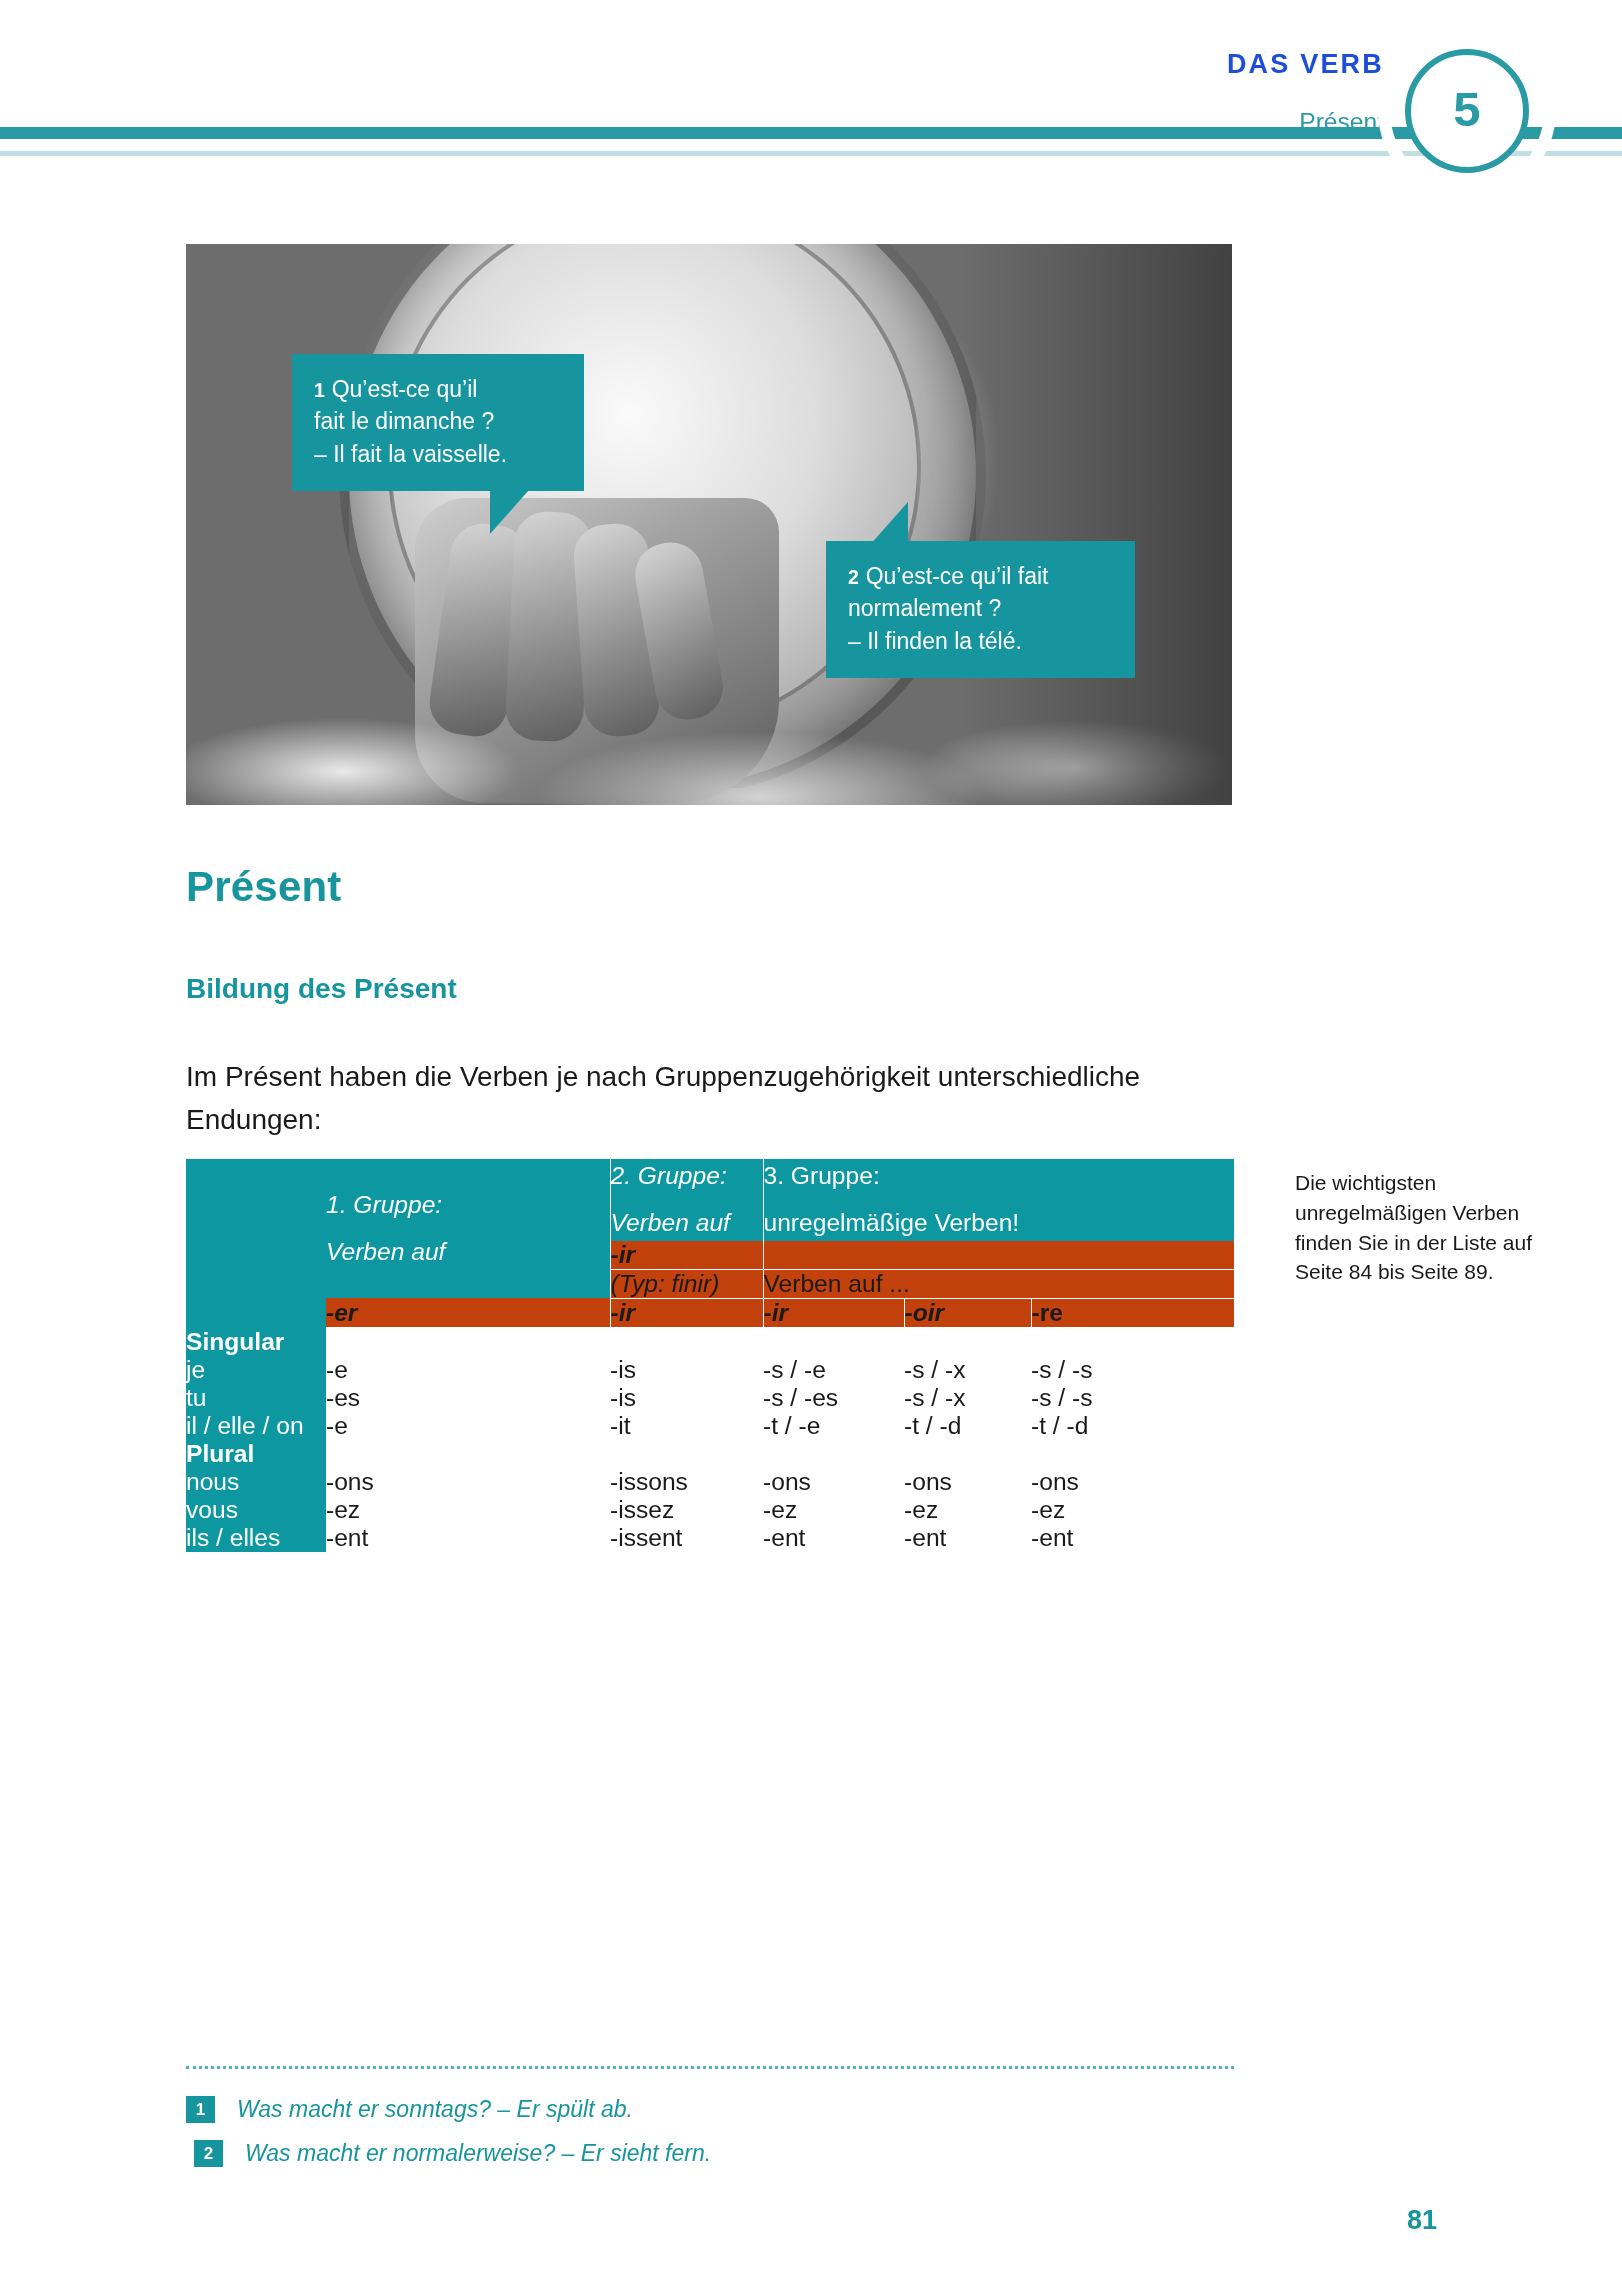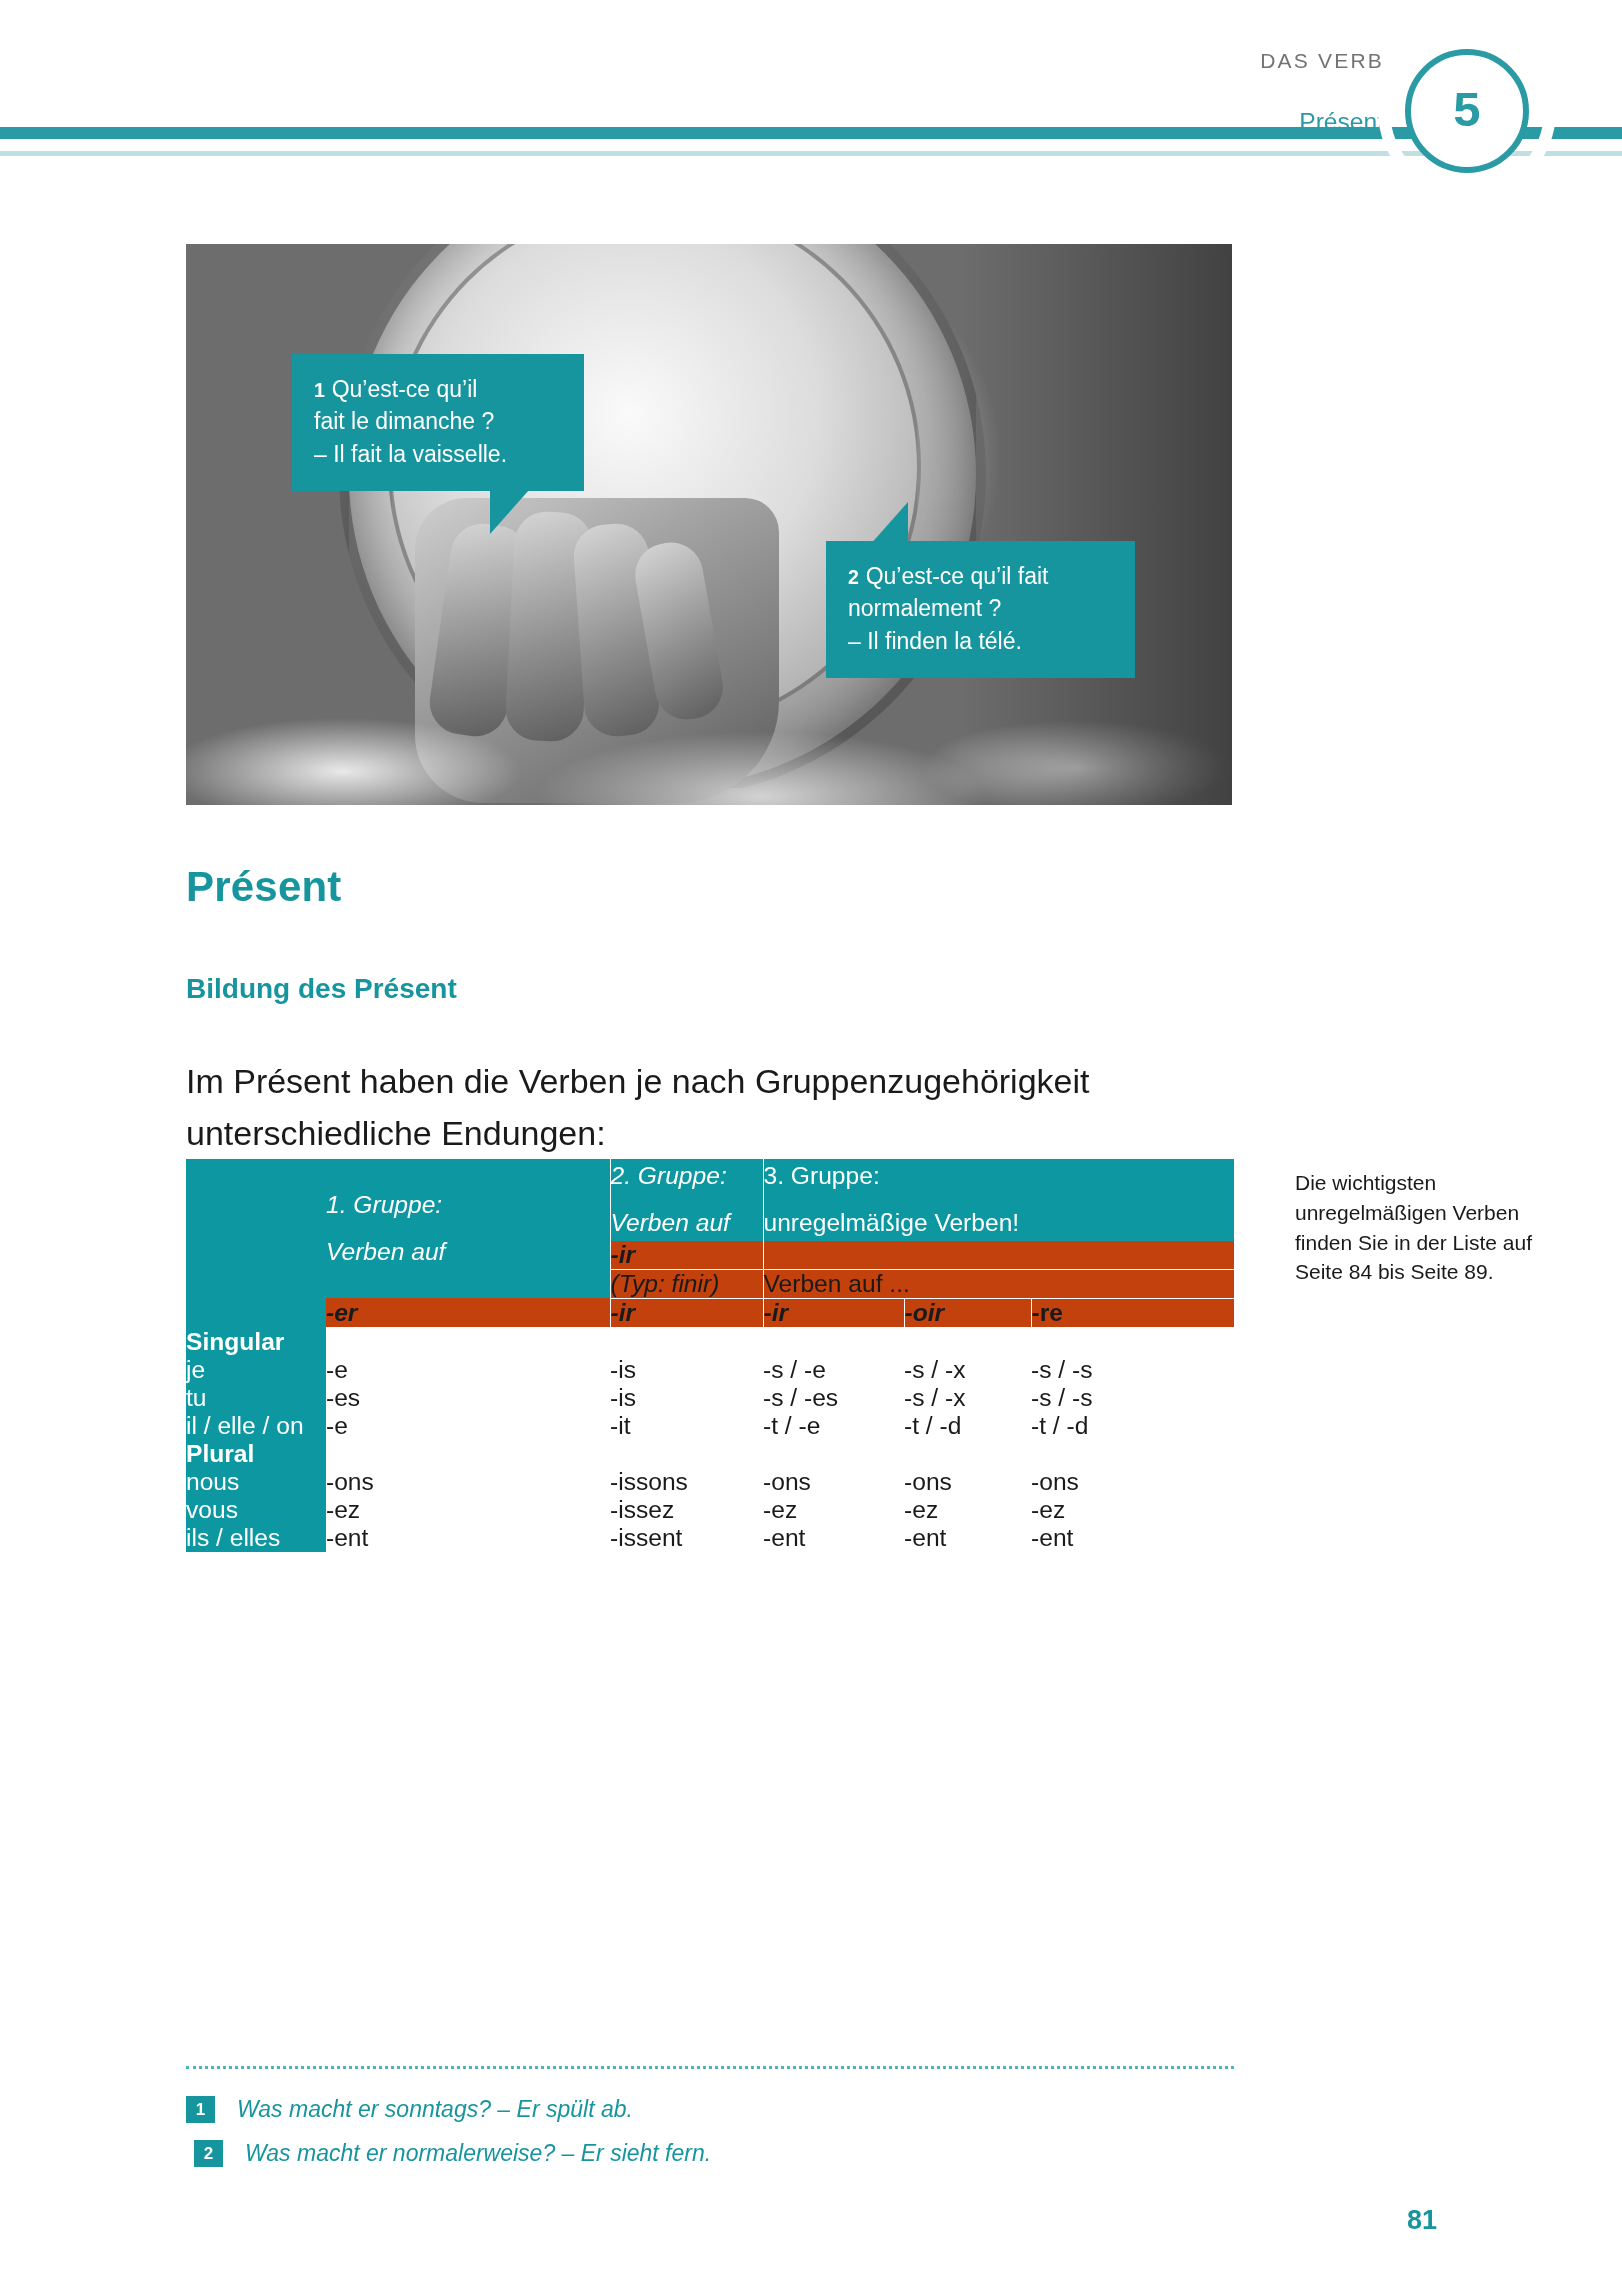--- a/index.html
+++ b/index.html
@@ -37,24 +37,24 @@
     left: 0;
     top: 151px;
     width: 1623px;
     height: 5.1px;
     background: #bfdfe2;
   }
   .header-chapter {
     position: absolute;
     right: 239px;
     top: 49px;
-    font-size: 21px;
-    font-weight: normal;
+    font-size: 27px;
+    font-weight: bold;
     letter-spacing: 2.2px;
-    color: #737373;
+    color: #1d4ed8;
     text-align: right;
   }
   .header-section {
     position: absolute;
     right: 239px;
     top: 108px;
     font-size: 24.6px;
     color: #2a9aa5;
     text-align: right;
   }
@@ -230,21 +230,21 @@
     top: 973px;
     font-size: 28px;
     font-weight: bold;
     color: #17959e;
   }
   .intro {
     position: absolute;
     left: 186px;
     top: 1056px;
     width: 1059px;
-    font-size: 34px;
+    font-size: 28px;
     line-height: 1.52;
     color: #1a1a1a;
   }
 
   
   .table-wrap {
     position: absolute;
     left: 186px;
     top: 1159px;
     width: 1048px;

